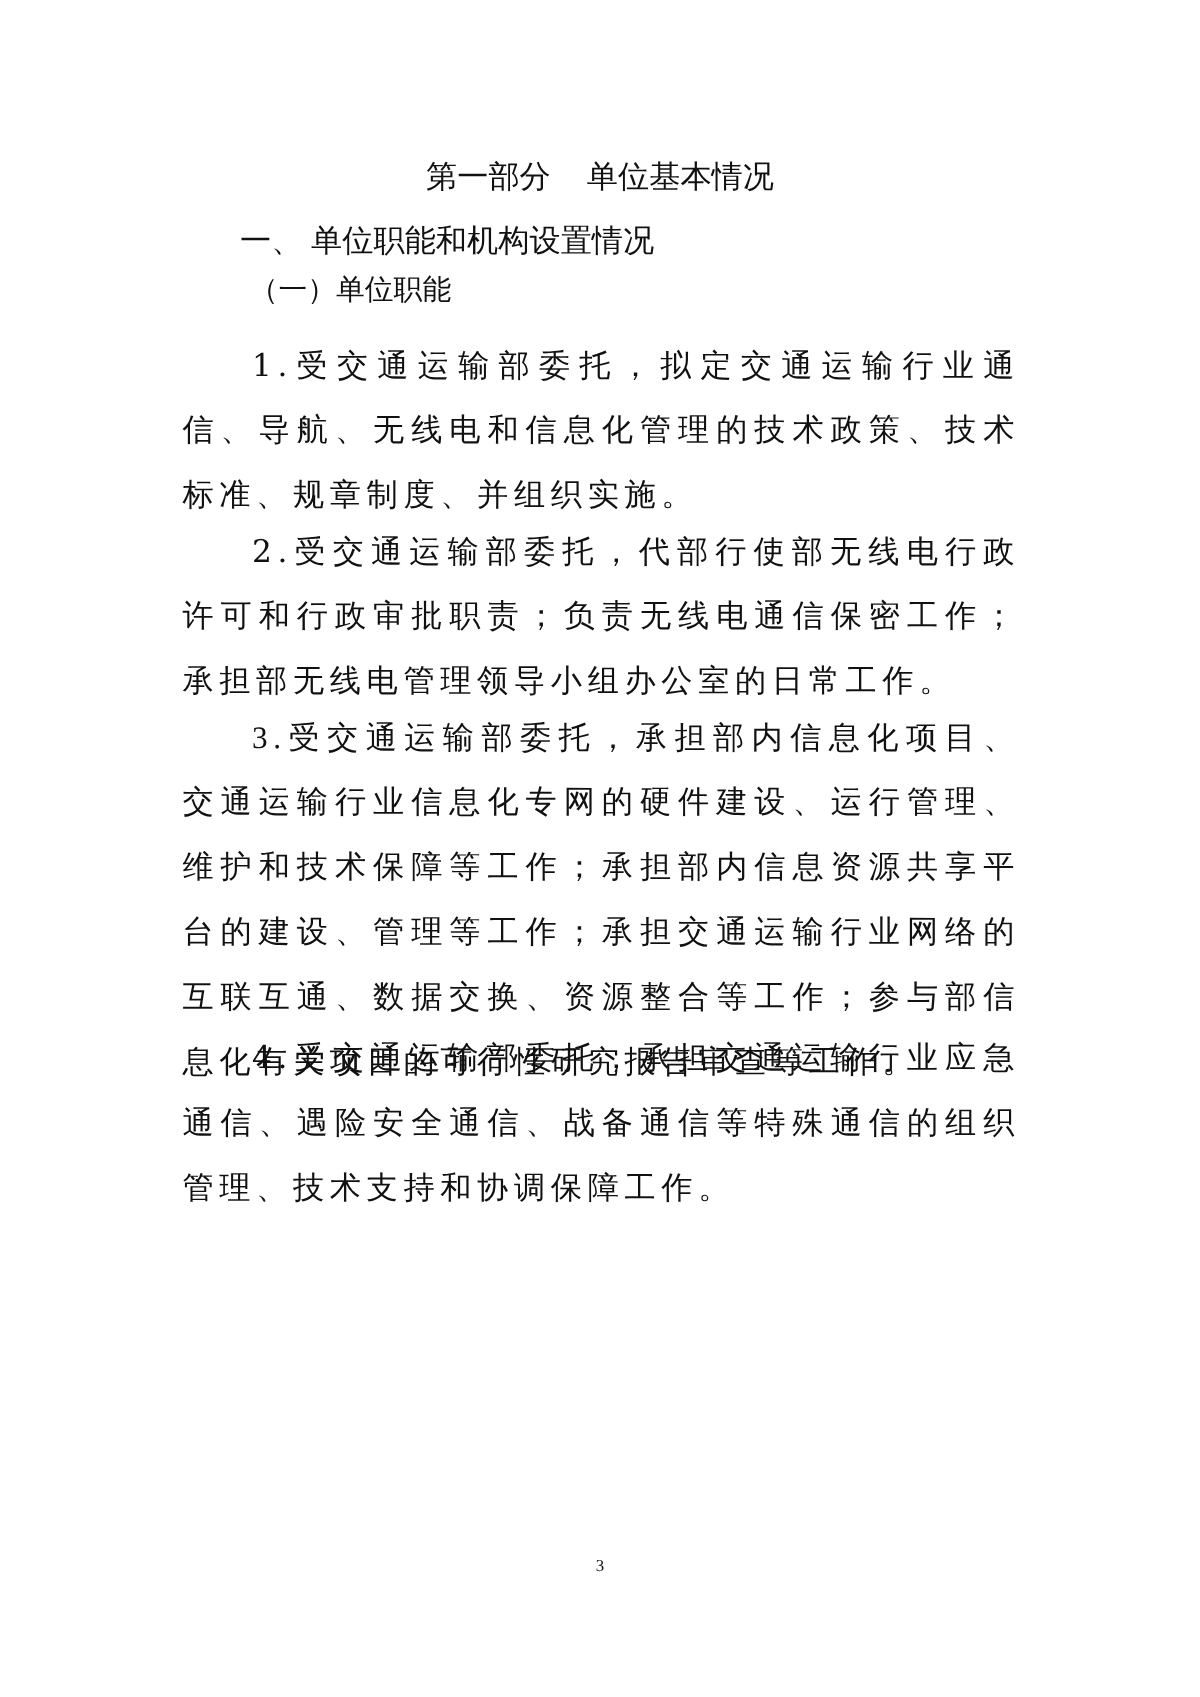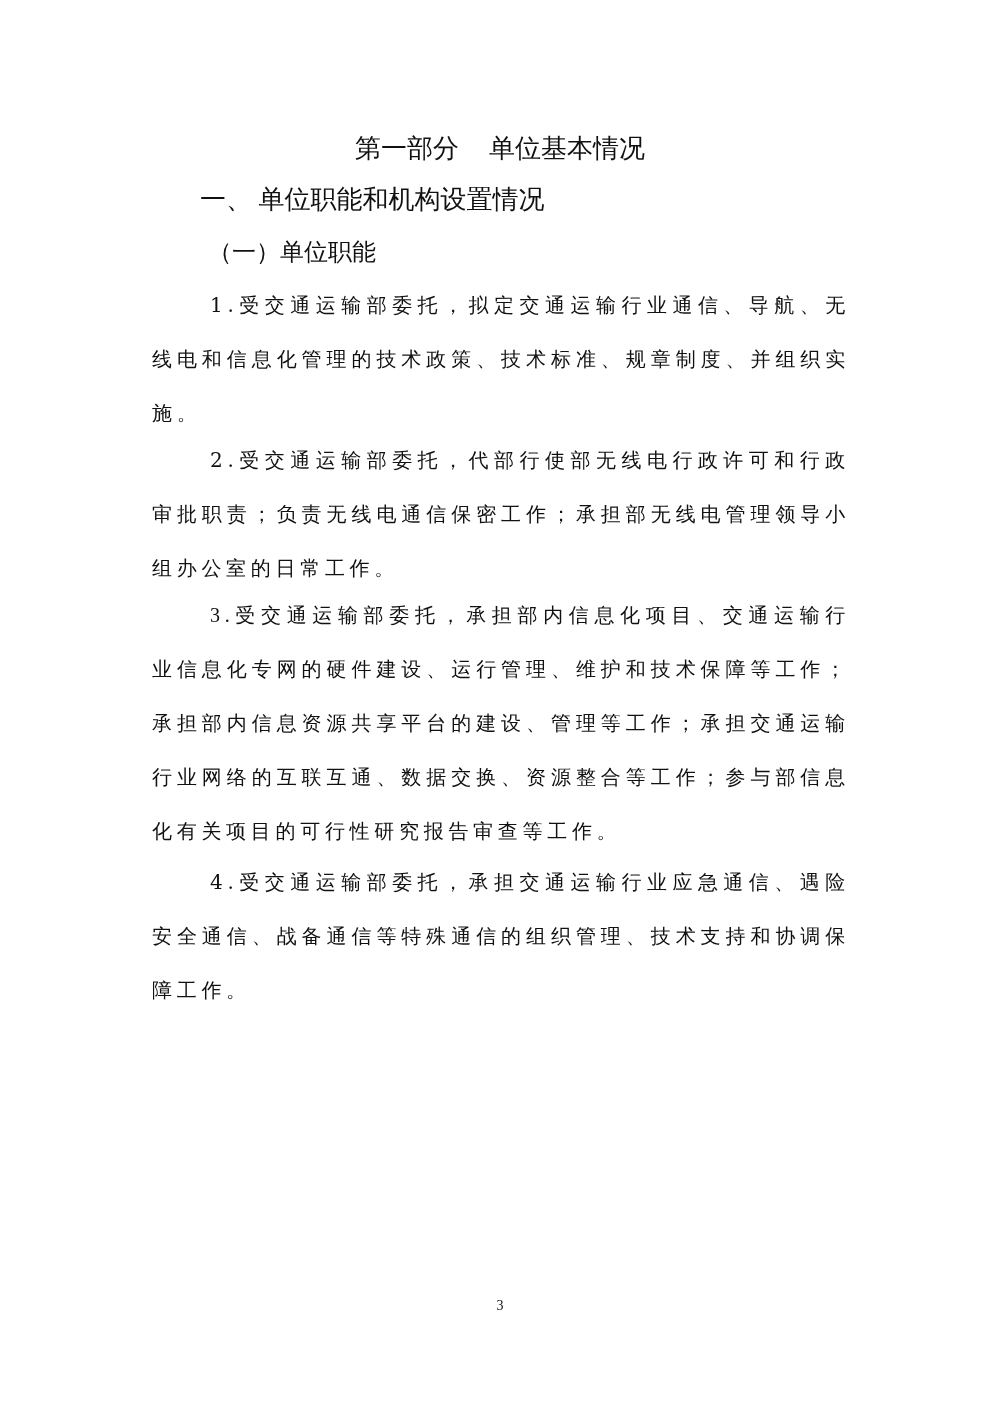--- a/index.html
+++ b/index.html
@@ -30,36 +30,36 @@
       font-family: "DejaVu Sans", "Liberation Sans", sans-serif;
       font-size: 26px;
       line-height: 40px;
       letter-spacing: 0px;
     }
     .title .gap { display: inline-block; width: 30px; }
     .h1 {
       position: absolute;
       top: 180px;
       left: 200px;
-      font-family: Liberation Serif, serif;
+      font-family: Liberation Sans, sans-serif;
       font-size: 26px;
       line-height: 40px;
     }
     .h2 {
       position: absolute;
-      top: 232px;
+      top: 221px;
       left: 208px;
       font-size: 24px;
       line-height: 40px;
     }
     .body {
       position: absolute;
       left: 152px;
       width: 698px;
-      font-size: 20px;
+      font-size: 26px;
       line-height: 54px;
       letter-spacing: 4.7px;
       text-align: justify;
       text-align-last: left;
     }
     .para {
       margin: 0;
       text-indent: 58px;
       word-break: break-all;
     }

